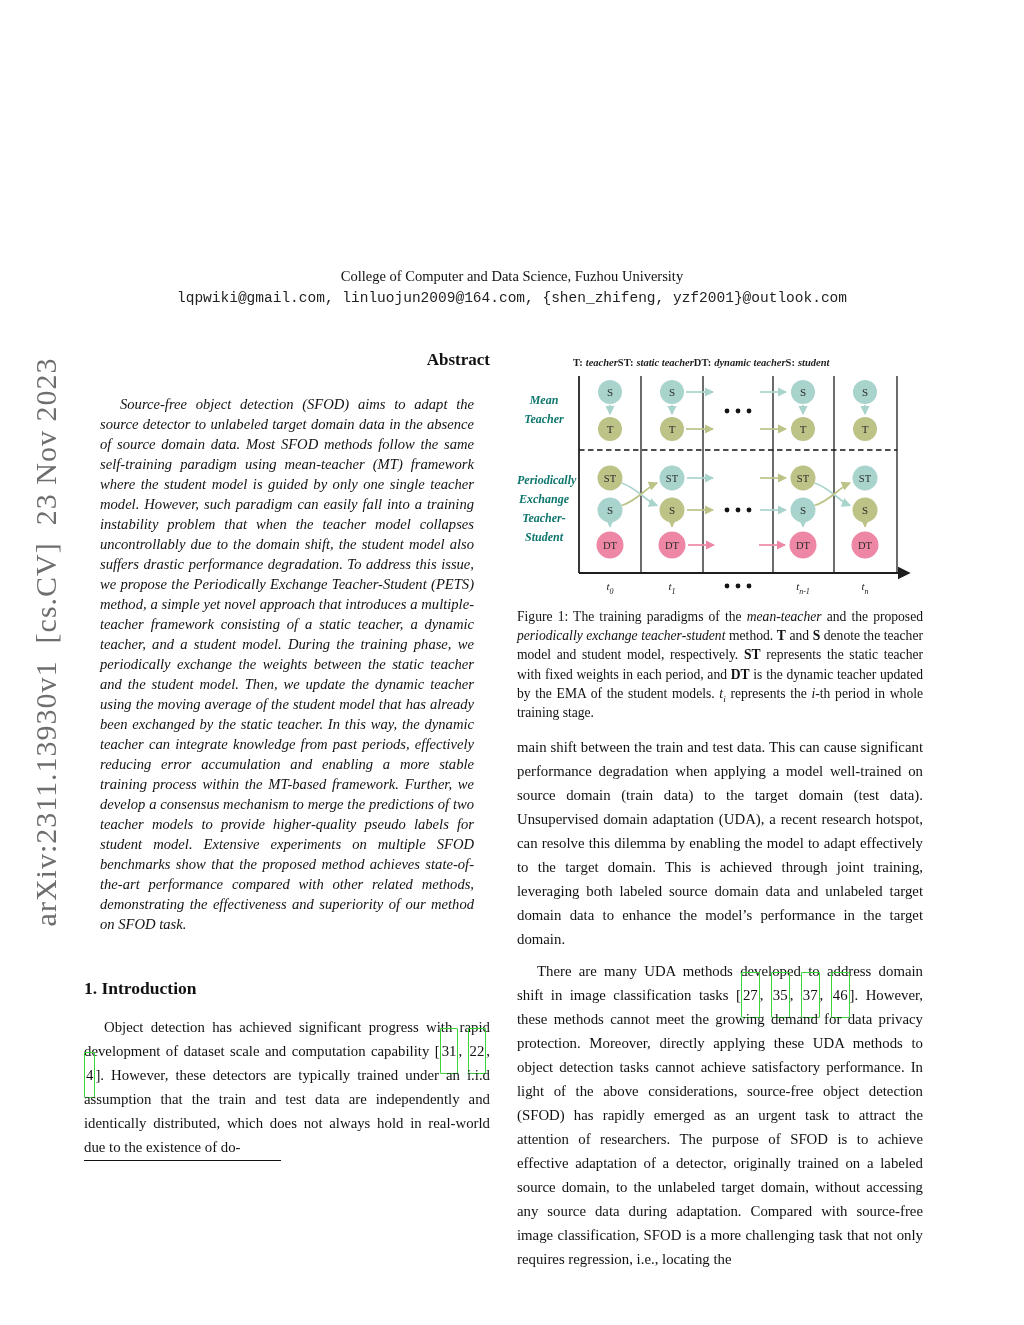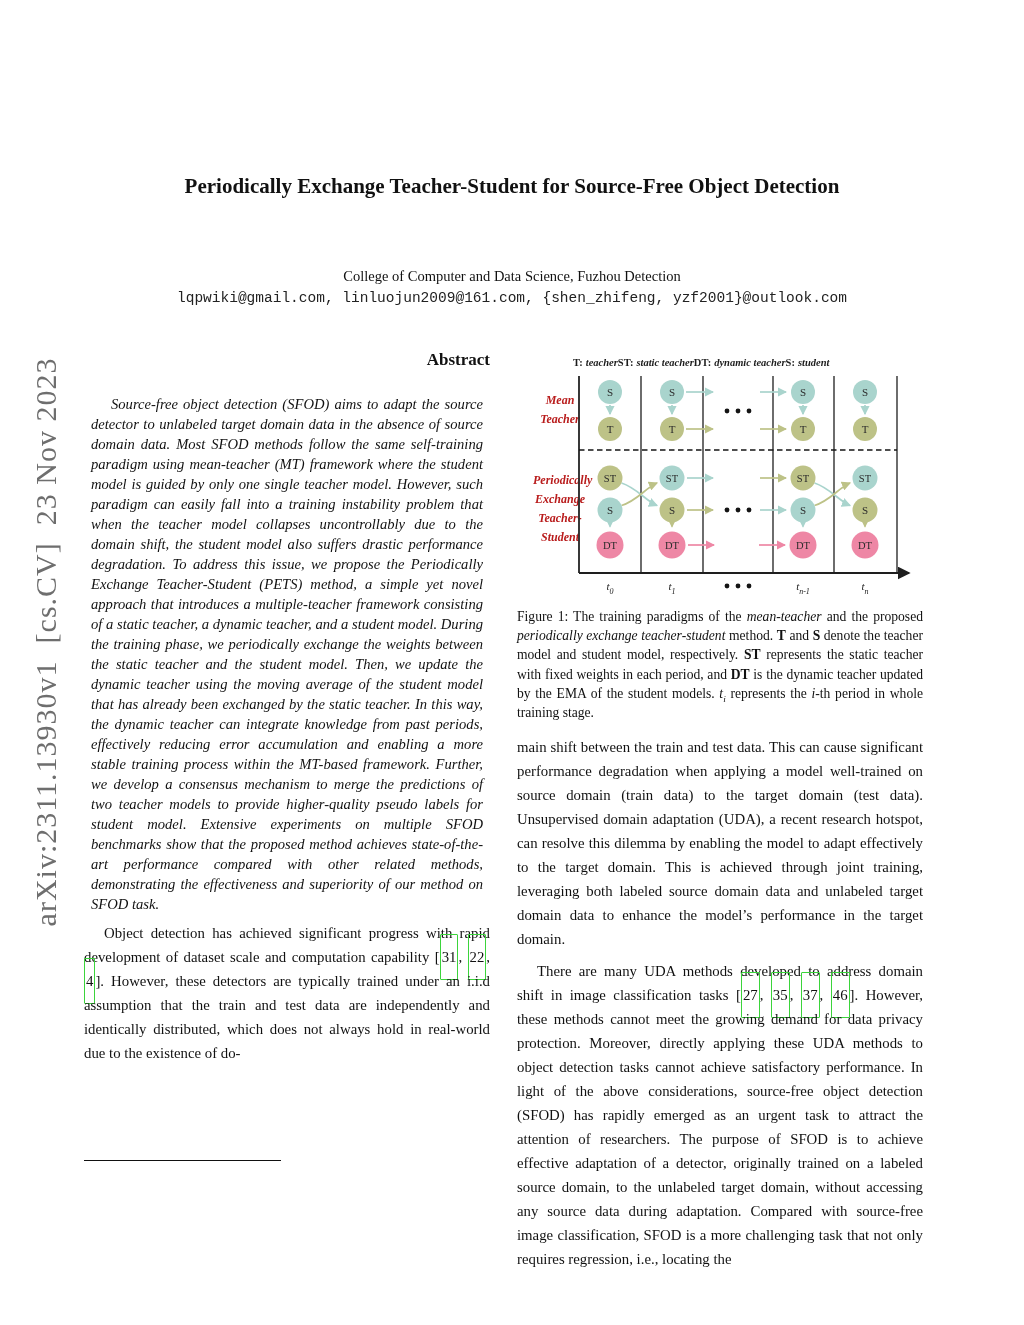--- a/index.html
+++ b/index.html
@@ -17,39 +17,39 @@
   .affil{position:absolute;top:268px;left:0;width:1024px;text-align:center;font-size:14.5px;}
   .emails{position:absolute;top:290px;left:0;width:1024px;text-align:center;
           font-family:"Liberation Mono","DejaVu Sans Mono",monospace;font-size:14.5px;color:#222;}
 
   
   .col-left{position:absolute;left:84px;top:350px;width:406px;}
   .col-right{position:absolute;left:517px;top:357px;width:406px;}
 
   .abs-heading{text-align:right;font-size:17px;font-weight:bold;margin:0 0 24px 0;}
   .abs-body{font-style:italic;font-size:14.6px;line-height:20px;text-align:justify;
-            text-indent:20px;margin:7px;}
+            text-indent:20px;margin:16px;}
   .sec-heading{font-size:17.5px;font-weight:bold;margin:44px 0 16px 0;}
   .body-par{font-size:14.8px;line-height:24px;text-align:justify;margin:0;}
   .indent{text-indent:20px;}
 
   
   .footnote{position:absolute;left:84px;top:1160px;width:406px;font-size:12.3px;}
   .footnote .rule{width:197px;border-top:1.3px solid #111;margin-bottom:5px;}
   .footnote .fn-text{padding-left:14px;}
 
   
   .fig-legend{display:flex;justify-content:flex-start;margin-left:56px;width:342px;
               font-size:10.5px;margin-bottom:5px;color:#1c1c1c;}
   .fig-legend b{margin-right:3px;}
   .fig-legend i{font-weight:600;}
   .fig-diagram{position:relative;height:224px;}
   .fig-diagram svg{position:absolute;left:54px;top:0;}
-  .row-label{position:absolute;left:16px;width:54px;text-align:center;font-style:italic;
-             font-weight:600;font-size:12px;line-height:19px;color:#b91c1c;}
+  .row-label{position:absolute;left:0;width:54px;text-align:center;font-style:italic;
+             font-weight:600;font-size:12px;line-height:19px;color:#0f766e;}
   .row-label.top{top:18px;}
   .row-label.bottom{top:98px;}
   .fig-caption{margin-top:10px;font-size:13.6px;line-height:19.2px;text-align:justify;}
   .rc-par1{margin-top:13px;}
   .rc-par2{margin-top:8px;}
 
   
   .b{font-weight:bold;}
   .i{font-style:italic;}
   .sup{vertical-align:super;font-size:68%;line-height:0;}
@@ -69,27 +69,27 @@
   .tick{font-family:"Liberation Serif","DejaVu Serif",serif;font-style:italic;fill:#1a1a1a;}
   .dotc{fill:#141414;}
 </style>
 </head>
 <body>
 
 <div class="page">
 
   <div class="watermark">arXiv:2311.13930v1  [cs.CV]  23 Nov 2023</div>
 
-  <div class="title">Periodically Exchange Teacher-Student for Source-Free Object Detection</div>
-  <div class="affil">College of Computer and Data Science, Fuzhou Detection</div>
-  <div class="emails">lqpwiki@gmail.com, linluojun2009@161.com, {shen_zhifeng, yzf2001}@outlook.com</div>
+  <div class="affil">College of Computer and Data Science, Fuzhou University</div>
+  <div class="emails">lqpwiki@gmail.com, linluojun2009@164.com, {shen_zhifeng, yzf2001}@outlook.com</div>
 
   <div class="col-left">
     <div class="abs-heading">Abstract</div>
     <p class="abs-body">Source-free object detection (SFOD) aims to adapt the source detector to unlabeled target domain data in the absence of source domain data. Most SFOD methods follow the same self-training paradigm using mean-teacher (MT) framework where the student model is guided by only one single teacher model. However, such paradigm can easily fall into a training instability problem that when the teacher model collapses uncontrollably due to the domain shift, the student model also suffers drastic performance degradation. To address this issue, we propose the Periodically Exchange Teacher-Student (PETS) method, a simple yet novel approach that introduces a multiple-teacher framework consisting of a static teacher, a dynamic teacher, and a student model. During the training phase, we periodically exchange the weights between the static teacher and the student model. Then, we update the dynamic teacher using the moving average of the student model that has already been exchanged by the static teacher. In this way, the dynamic teacher can integrate knowledge from past periods, effectively reducing error accumulation and enabling a more stable training process within the MT-based framework. Further, we develop a consensus mechanism to merge the predictions of two teacher models to provide higher-quality pseudo labels for student model. Extensive experiments on multiple SFOD benchmarks show that the proposed method achieves state-of-the-art performance compared with other related methods, demonstrating the effectiveness and superiority of our method on SFOD task.</p>
+    <div class="sec-heading">1. Introduction</div>
     <p class="body-par indent"><span>Object detection has achieved significant progress with rapid development of dataset scale and computation capability [</span><span class="cite">31</span><span>, </span><span class="cite">22</span><span>, </span><span class="cite">4</span><span>]. However, these detectors are typically trained under an i.i.d assumption that the train and test data are independently and identically distributed, which does not always hold in real-world due to the existence of do-</span></p>
   </div>
 
   <div class="footnote">
     <div class="rule"></div>
   </div>
 
   <div class="col-right">
 
     <div class="fig-legend">

